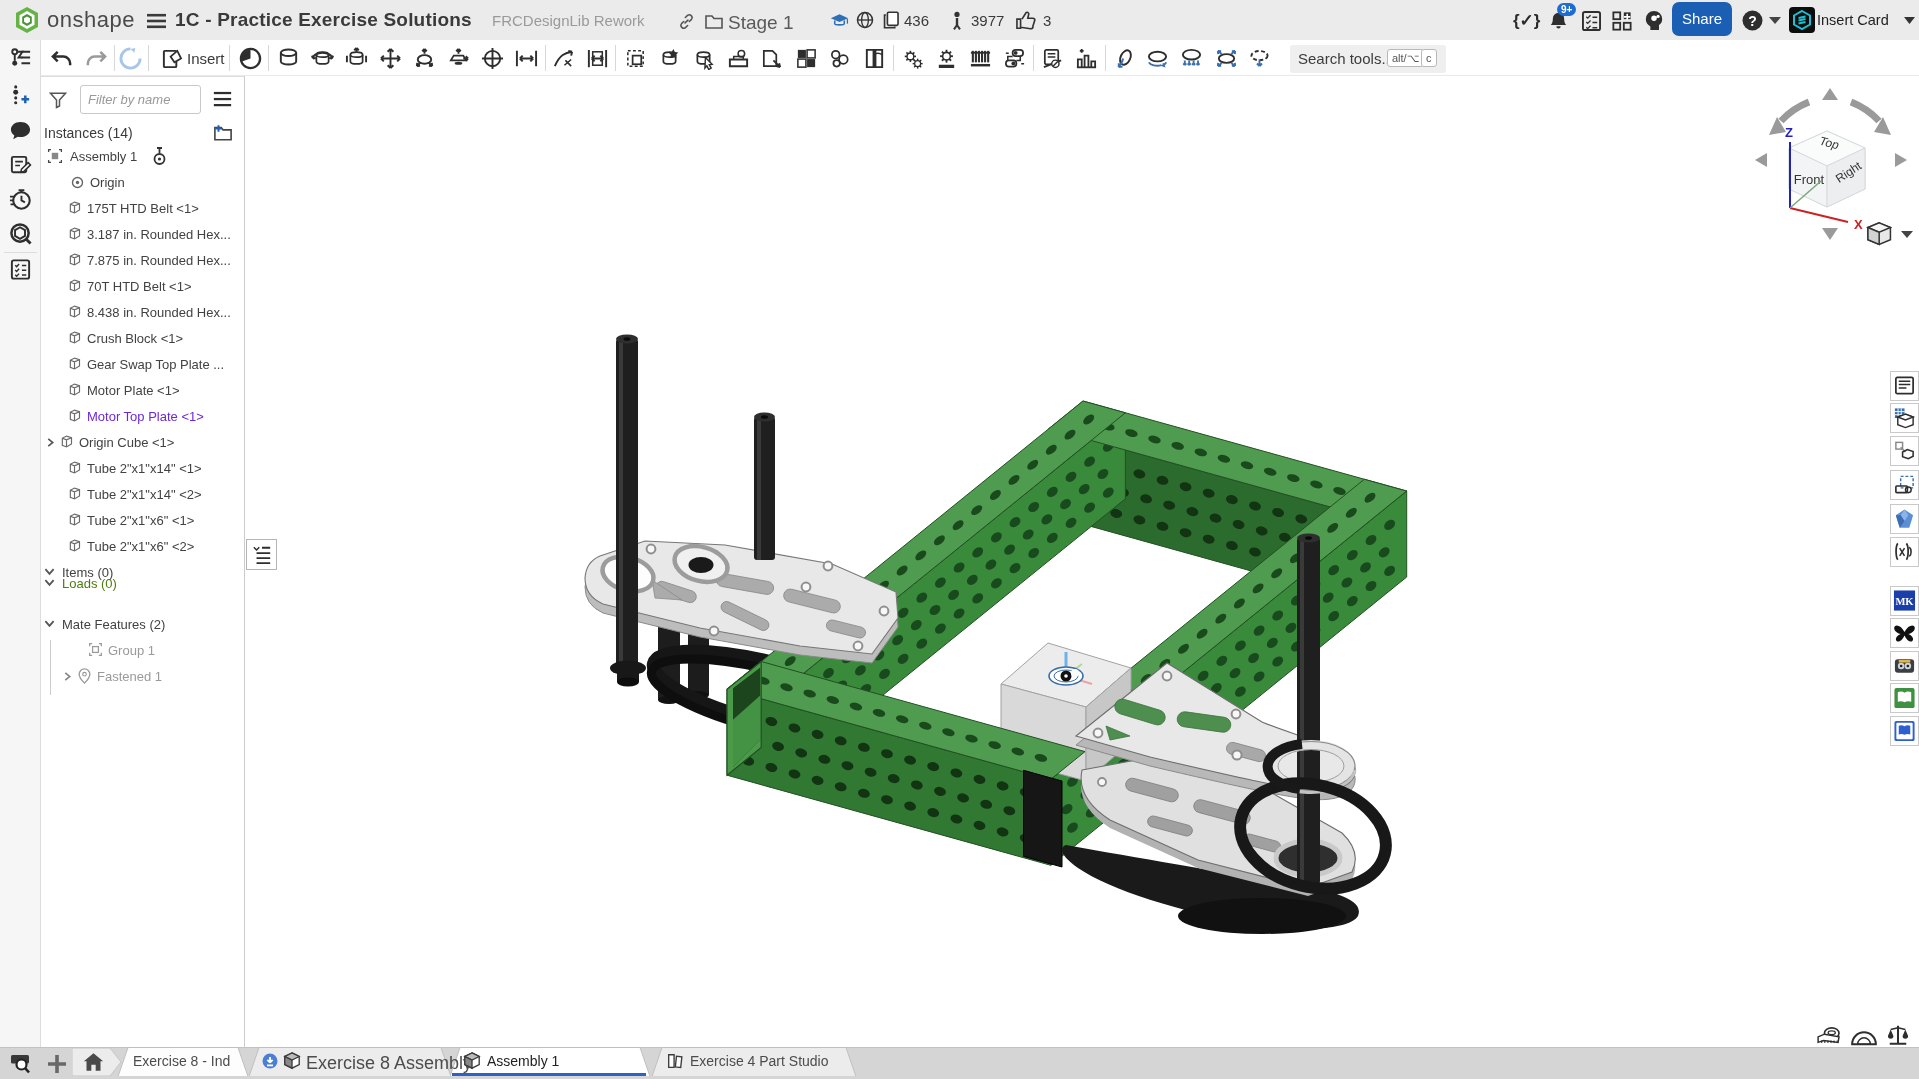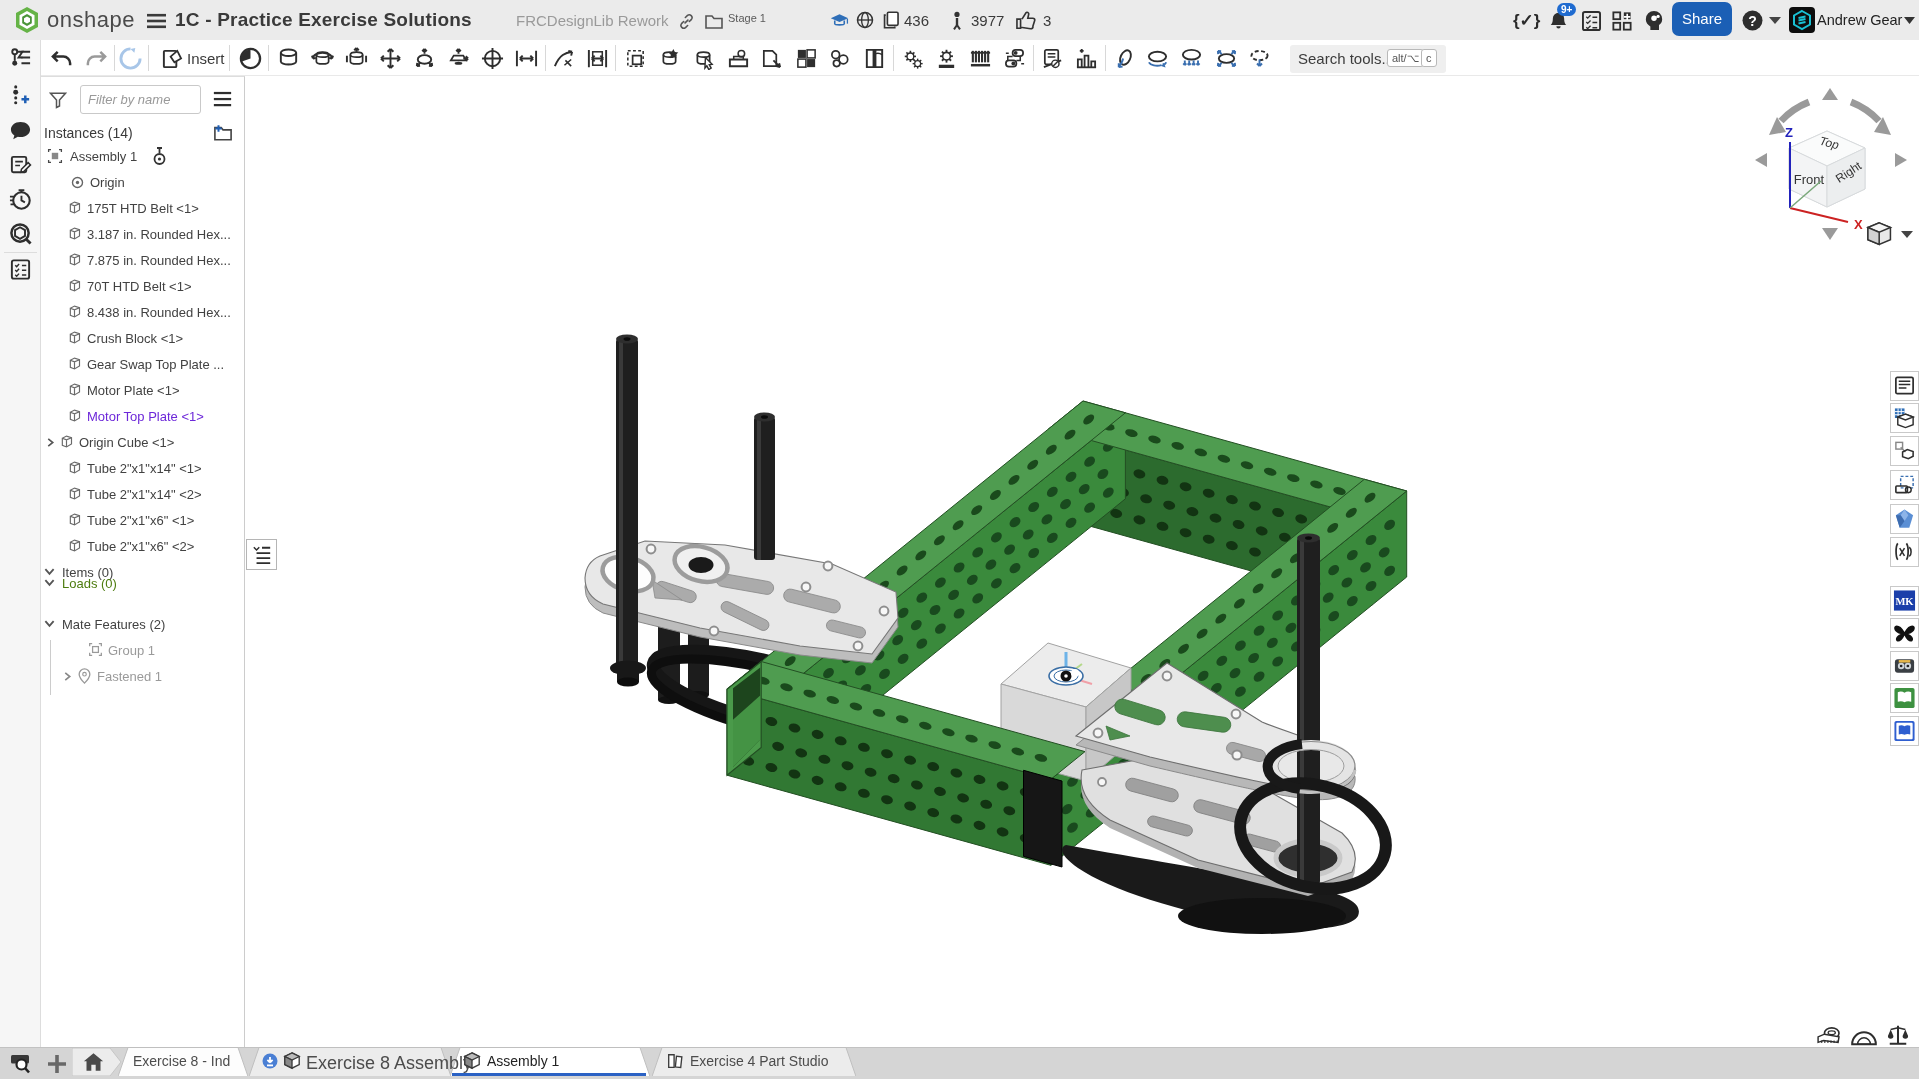--- a/index.html
+++ b/index.html
@@ -23,28 +23,28 @@
   </svg>
 <div class="abs" style="left:47px;top:7px;font-size:22px;color:#4a4a4a;letter-spacing:.5px">onshape</div>
 <svg class="abs" style="left:146px;top:13px" width="21" height="16">
     <g stroke="#3a3a3a" stroke-width="2.6">
       <line x1="1" y1="2.2" x2="20" y2="2.2"></line>
       <line x1="1" y1="8" x2="20" y2="8"></line>
       <line x1="1" y1="13.8" x2="20" y2="13.8"></line>
     </g>
   </svg>
 <div class="abs tt" style="left:175px;top:9px;font-size:19px;font-weight:bold;letter-spacing:.2px">1C - Practice Exercise Solutions</div>
-<div class="abs" style="left:516px;top:12px;font-size:15px;color:#9a9a9a">FRCDesignLib Rework</div>
+<div class="abs" style="left:492px;top:12px;font-size:15px;color:#9a9a9a">FRCDesignLib Rework</div>
 <svg class="abs" style="left:678px;top:13px" width="17" height="17" viewBox="0 0 24 24">
     <path d="M10 14 L14 10 M8 12 l-3 3 a4 4 0 0 0 5.6 5.6 l3-3 M16 12 l3-3 a4 4 0 0 0 -5.6-5.6 l-3 3" stroke="#555" stroke-width="2.2" fill="none" stroke-linecap="round"></path>
   </svg>
 <svg class="abs" style="left:705px;top:13px" width="18" height="16">
     <path d="M1,3 L7,3 L9,5.5 L17,5.5 L17,15 L1,15 Z" fill="none" stroke="#555" stroke-width="1.6"></path>
   </svg>
-<div class="abs" style="left:728px;top:12px;font-size:11px;color:#5a5a5a">Stage 1</div>
+<div class="abs" style="left:728px;top:12px;font-size:19px;color:#5a5a5a">Stage 1</div>
 <svg class="abs" style="left:830px;top:12px" width="19" height="17" viewBox="0 0 24 20">
     <path d="M12 2 L23 7 L12 12 L1 7 Z" fill="#2f6fb8"></path>
     <path d="M6 10 v4 c0 2 12 2 12 0 v-4" fill="none" stroke="#2f6fb8" stroke-width="2"></path>
     <line x1="22" y1="8" x2="22" y2="14" stroke="#2f6fb8" stroke-width="1.6"></line>
   </svg>
 <svg class="abs" style="left:856px;top:11px" width="18" height="18" viewBox="0 0 24 24">
     <circle cx="12" cy="12" r="10" fill="none" stroke="#333" stroke-width="2"></circle>
     <ellipse cx="12" cy="12" rx="4.5" ry="10" fill="none" stroke="#333" stroke-width="1.8"></ellipse>
     <line x1="2" y1="12" x2="22" y2="12" stroke="#333" stroke-width="1.8"></line>
   </svg>
@@ -94,21 +94,21 @@
     <text x="10.5" y="15.5" text-anchor="middle" font-size="14" font-weight="bold" fill="#fff" font-family="Liberation Sans">?</text>
   </svg>
 <svg class="abs" style="left:1769px;top:17px" width="12" height="8">
     <polygon points="0,0 12,0 6,7" fill="#444"></polygon>
   </svg>
 <svg class="abs" style="left:1789px;top:7px" width="26" height="26">
     <rect width="26" height="26" rx="4" fill="#0d0d0d"></rect>
 <polygon points="13,4 21,8.5 21,17.5 13,22 5,17.5 5,8.5" fill="none" stroke="#19c1d4" stroke-width="2"></polygon>
 <path d="M9.5,11 L16.5,9.5 M9.5,13.5 L16.5,12 M9.5,16.5 L16.5,15" stroke="#19c1d4" stroke-width="1.8"></path>
   </svg>
-<div class="abs" style="left:1817px;top:12px;font-size:14.5px;color:#222">Andrew Gear</div>
+<div class="abs" style="left:1817px;top:12px;font-size:14.5px;color:#222">Insert Card</div>
 <svg class="abs" style="left:1904px;top:17px" width="12" height="8">
     <polygon points="0,0 11,0 5.5,7" fill="#333"></polygon>
   </svg>
 <div id="toolbar" class="abs"></div>
 <svg class="abs" style="left:50px;top:47px" width="23" height="23" viewBox="0 0 24 24">
     <path d="M8 5 L3 10 L8 15 M3 10 h11 a7 7 0 0 1 7 7 v2" fill="none" stroke="#2e2e2e" stroke-width="2.6"></path>
   </svg>
 <svg class="abs" style="left:85px;top:47px" width="23" height="23" viewBox="0 0 24 24">
     <path d="M16 5 L21 10 L16 15 M21 10 h-11 a7 7 0 0 0 -7 7 v2" fill="none" stroke="#9a9a9a" stroke-width="2.6"></path>
   </svg>

